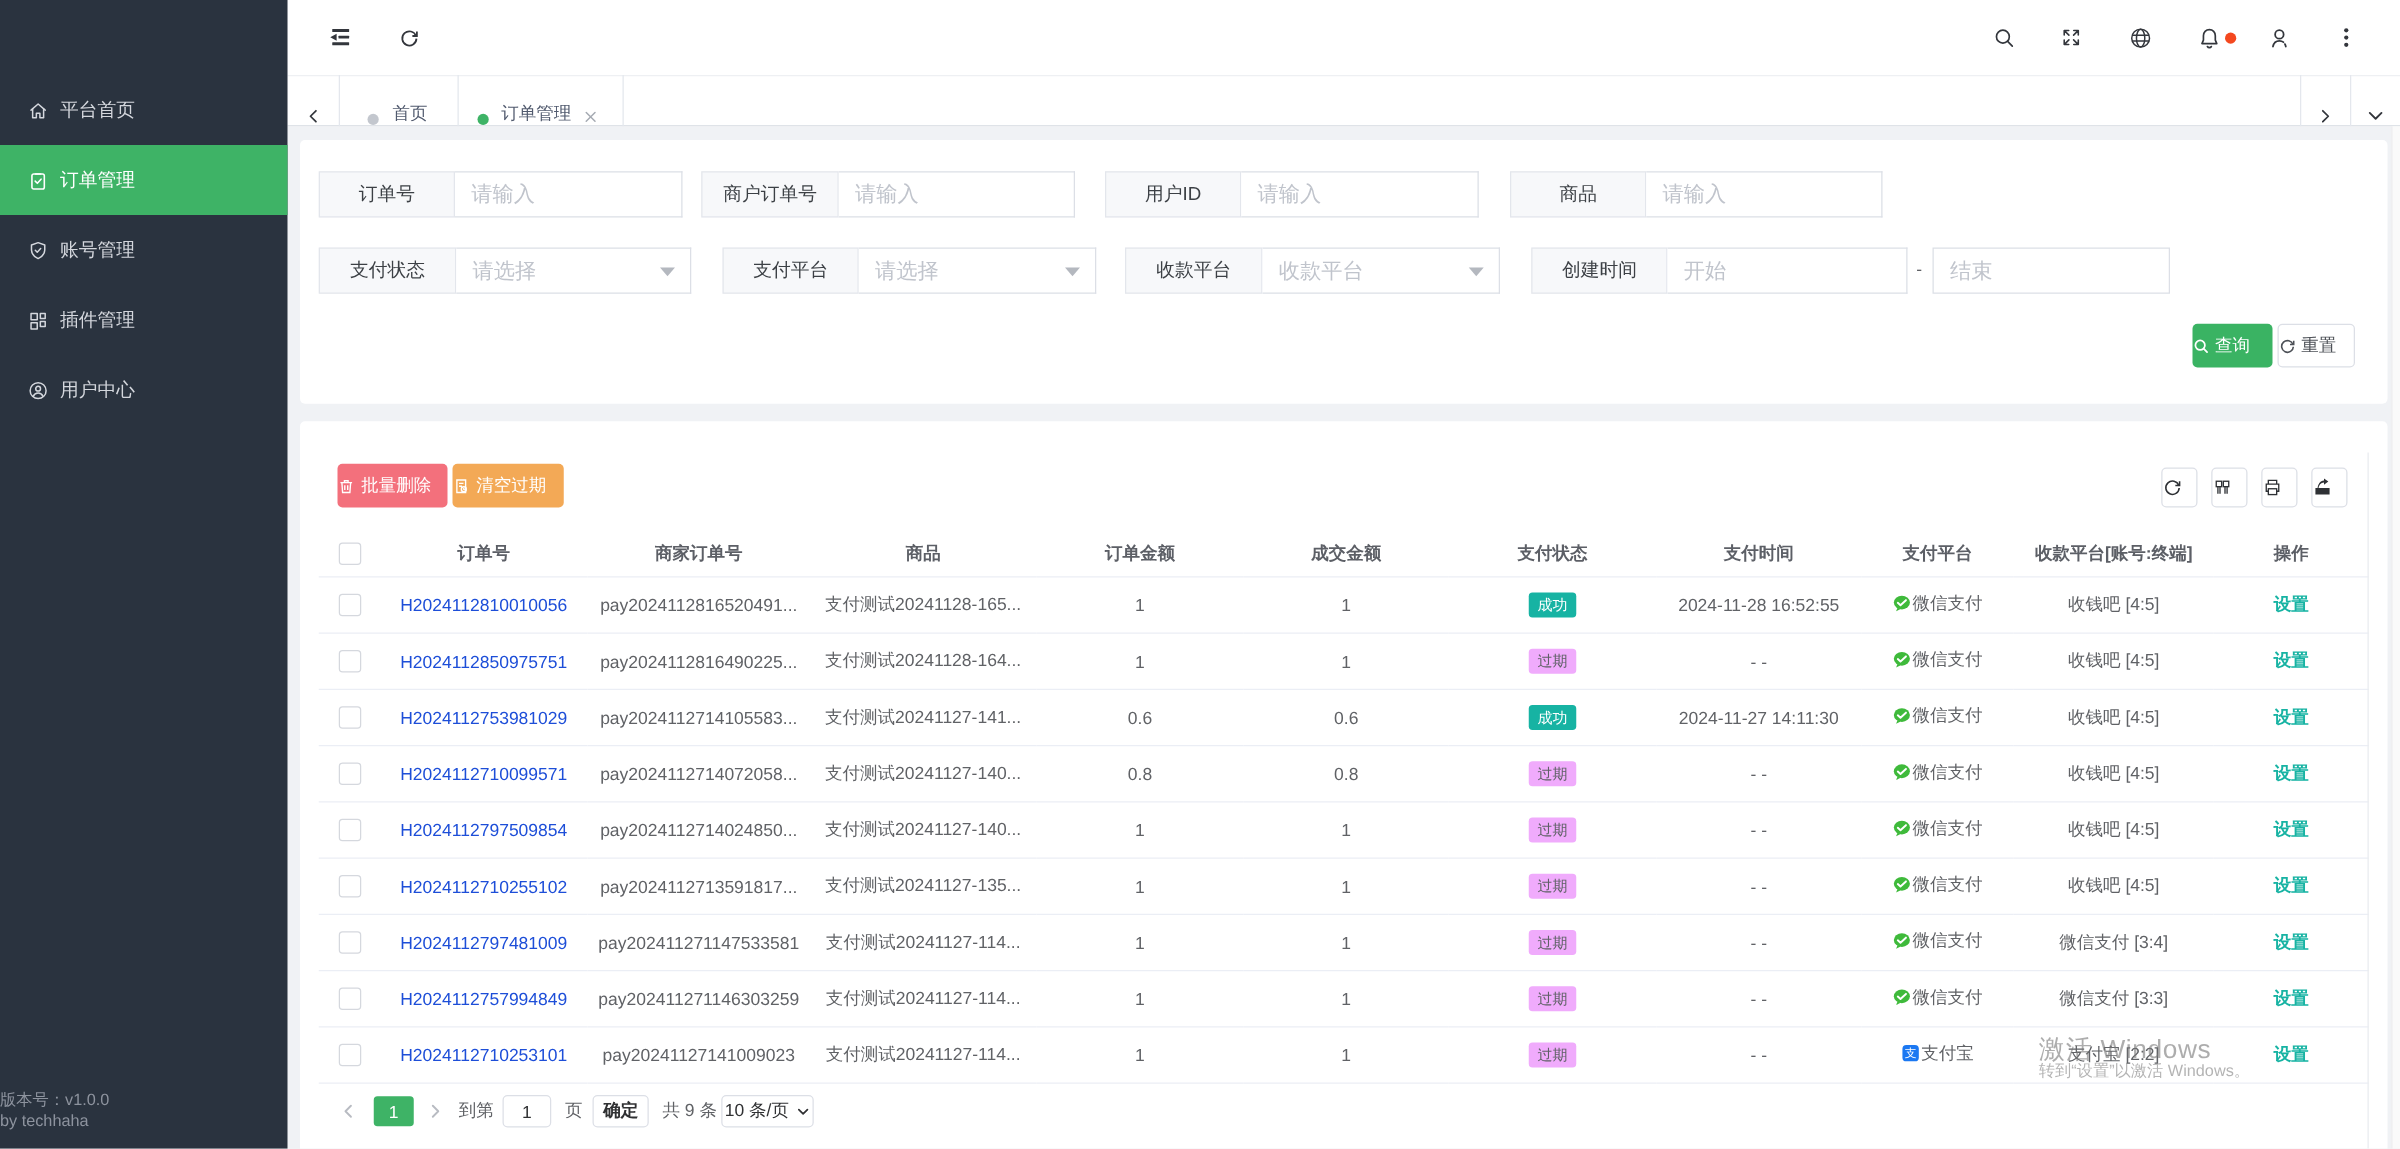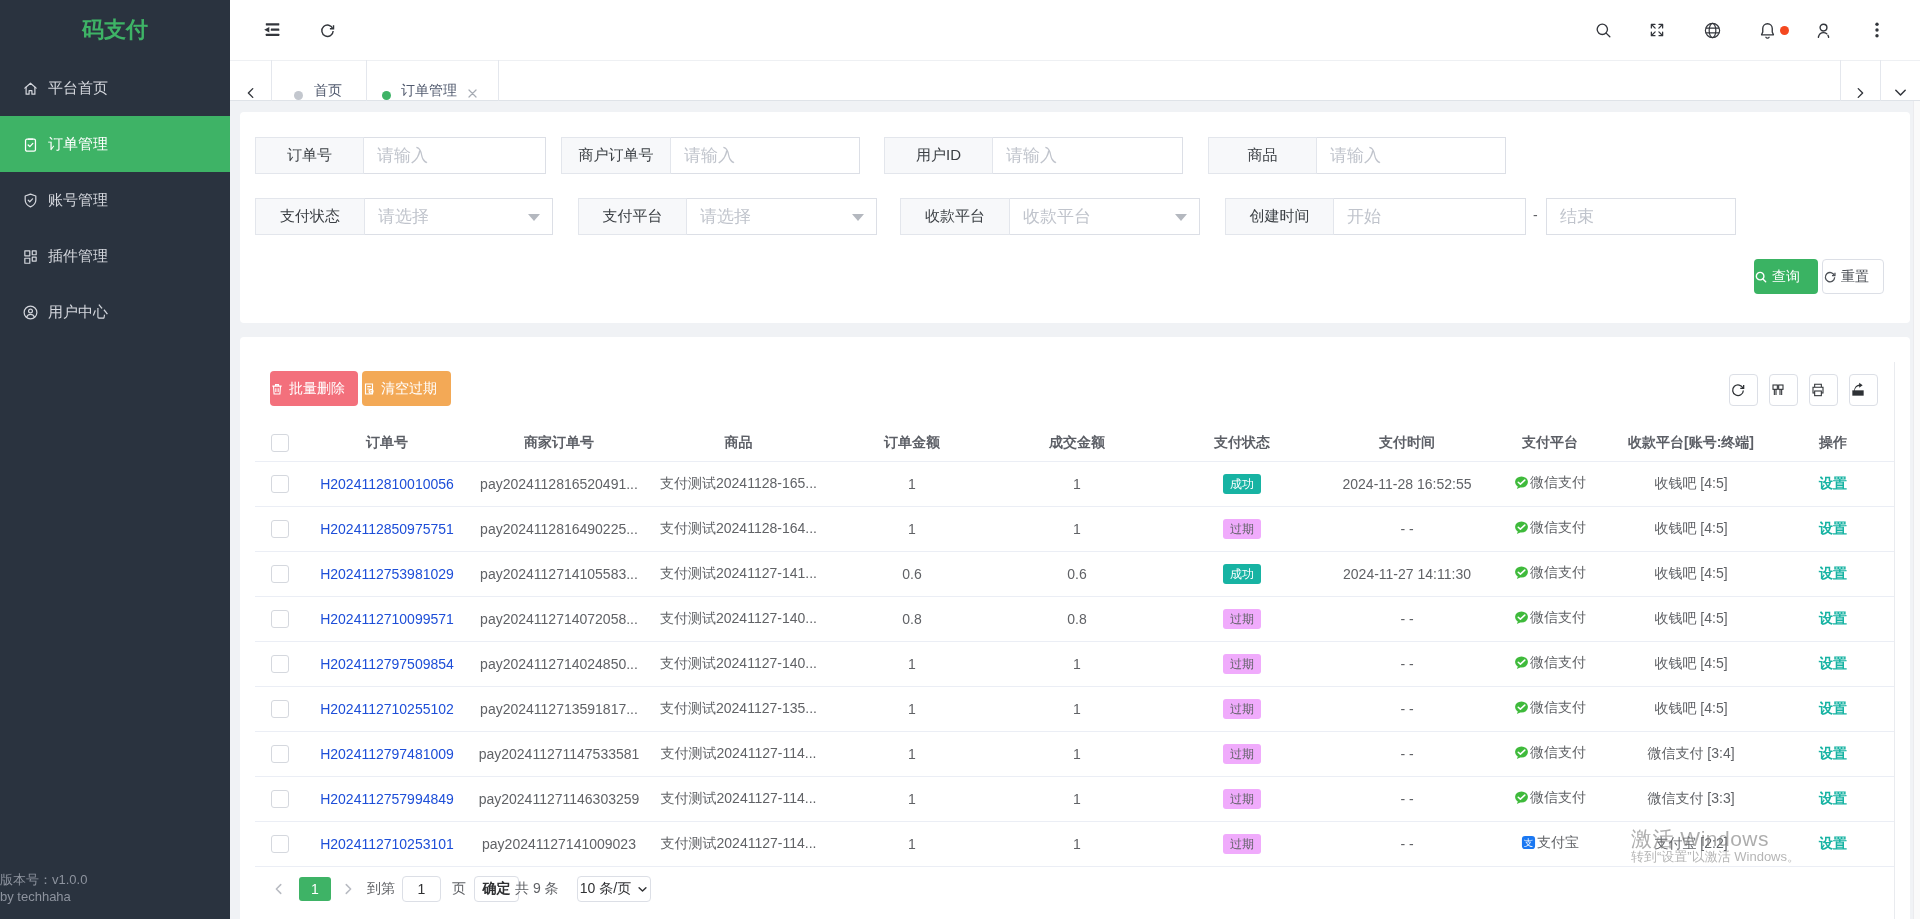--- a/index.html
+++ b/index.html
@@ -139,21 +139,20 @@
     <svg width="14" height="14" viewBox="0 0 24 24" fill="none" stroke="#33363c" stroke-width="2.4" stroke-linecap="round" stroke-linejoin="round">
         <path d="M9 4.5 L16.5 12 L9 19.5"></path>
       </svg>
   </div>
   <div class="tabtxt abs" style="left:1880px;width:40px;justify-content:center">
     <svg width="15" height="15" viewBox="0 0 24 24" fill="none" stroke="#33363c" stroke-width="2.4" stroke-linecap="round" stroke-linejoin="round">
         <path d="M4.5 8.5 L12 16 L19.5 8.5"></path>
       </svg>
   </div>
   <div id="side" class="abs">
-    <div id="logo" class="abs">码支付</div>
     <div class="mitem abs" style="top:60px">
       <svg width="19" height="19" viewBox="0 0 24 24" fill="none" stroke="currentColor" stroke-width="1.7" stroke-linecap="round" stroke-linejoin="round">
           <path d="M4 11.5 L12 4.5 L20 11.5"></path>
           <path d="M5.8 10 V20 H10 V15 H14 V20 H18.2 V10"></path>
         </svg>
       平台首页</div>
     <div class="mitem on abs" style="top:116px">
       <svg width="19" height="19" viewBox="0 0 24 24" fill="none" stroke="currentColor" stroke-width="1.8" stroke-linecap="round" stroke-linejoin="round">
           <rect x="5" y="4.5" width="14" height="17" rx="2"></rect>
           <path d="M9 4.5 h6"></path>
@@ -459,21 +458,21 @@
         <path d="M15 4.5 L7.5 12 L15 19.5"></path>
       </svg>
     <div class="abs" style="left:44px;top:1px;width:32px;height:24px;background:#3eb366;border-radius:3px;color:#fff;font-size:14px;display:flex;align-items:center;justify-content:center">1</div>
     <svg class="abs" style="left:86px;top:6px" width="14" height="14" viewBox="0 0 24 24" fill="none" stroke="#b8bbc2" stroke-width="2.6" stroke-linecap="round" stroke-linejoin="round">
         <path d="M9 4.5 L16.5 12 L9 19.5"></path>
       </svg>
     <div class="abs" style="left:112px;top:4px;font-size:14px;color:#606266">到第</div>
     <div class="pgbox abs" style="left:147px;width:39px">1</div>
     <div class="abs" style="left:197px;top:4px;font-size:14px;color:#606266">页</div>
     <div class="pgbox abs" style="left:219px;width:45px;font-weight:bold">确定</div>
-    <div class="abs" style="left:260px;top:4px;font-size:14px;color:#606266">共 9 条</div>
+    <div class="abs" style="left:275px;top:4px;font-size:14px;color:#606266">共 9 条</div>
     <div class="pgbox abs" style="left:322px;width:74px;font-weight:500">10 条/页
       <svg style="margin-left:6px" width="11" height="11" viewBox="0 0 24 24" fill="none" stroke="#303133" stroke-width="3" stroke-linecap="round" stroke-linejoin="round">
           <path d="M4.5 8 L12 15.5 L19.5 8"></path>
         </svg></div>
   </div>
   <div id="wmX"></div>
   <div class="abs" style="left:1913px;top:101px;width:7px;height:818px;background:#fafafa;border-left:1px solid #ebebee;z-index:8"></div>
   <div id="wm1" class="abs">激活 Windows</div>
   <div id="wm2" class="abs">转到“设置”以激活 Windows。</div>
 </div>

